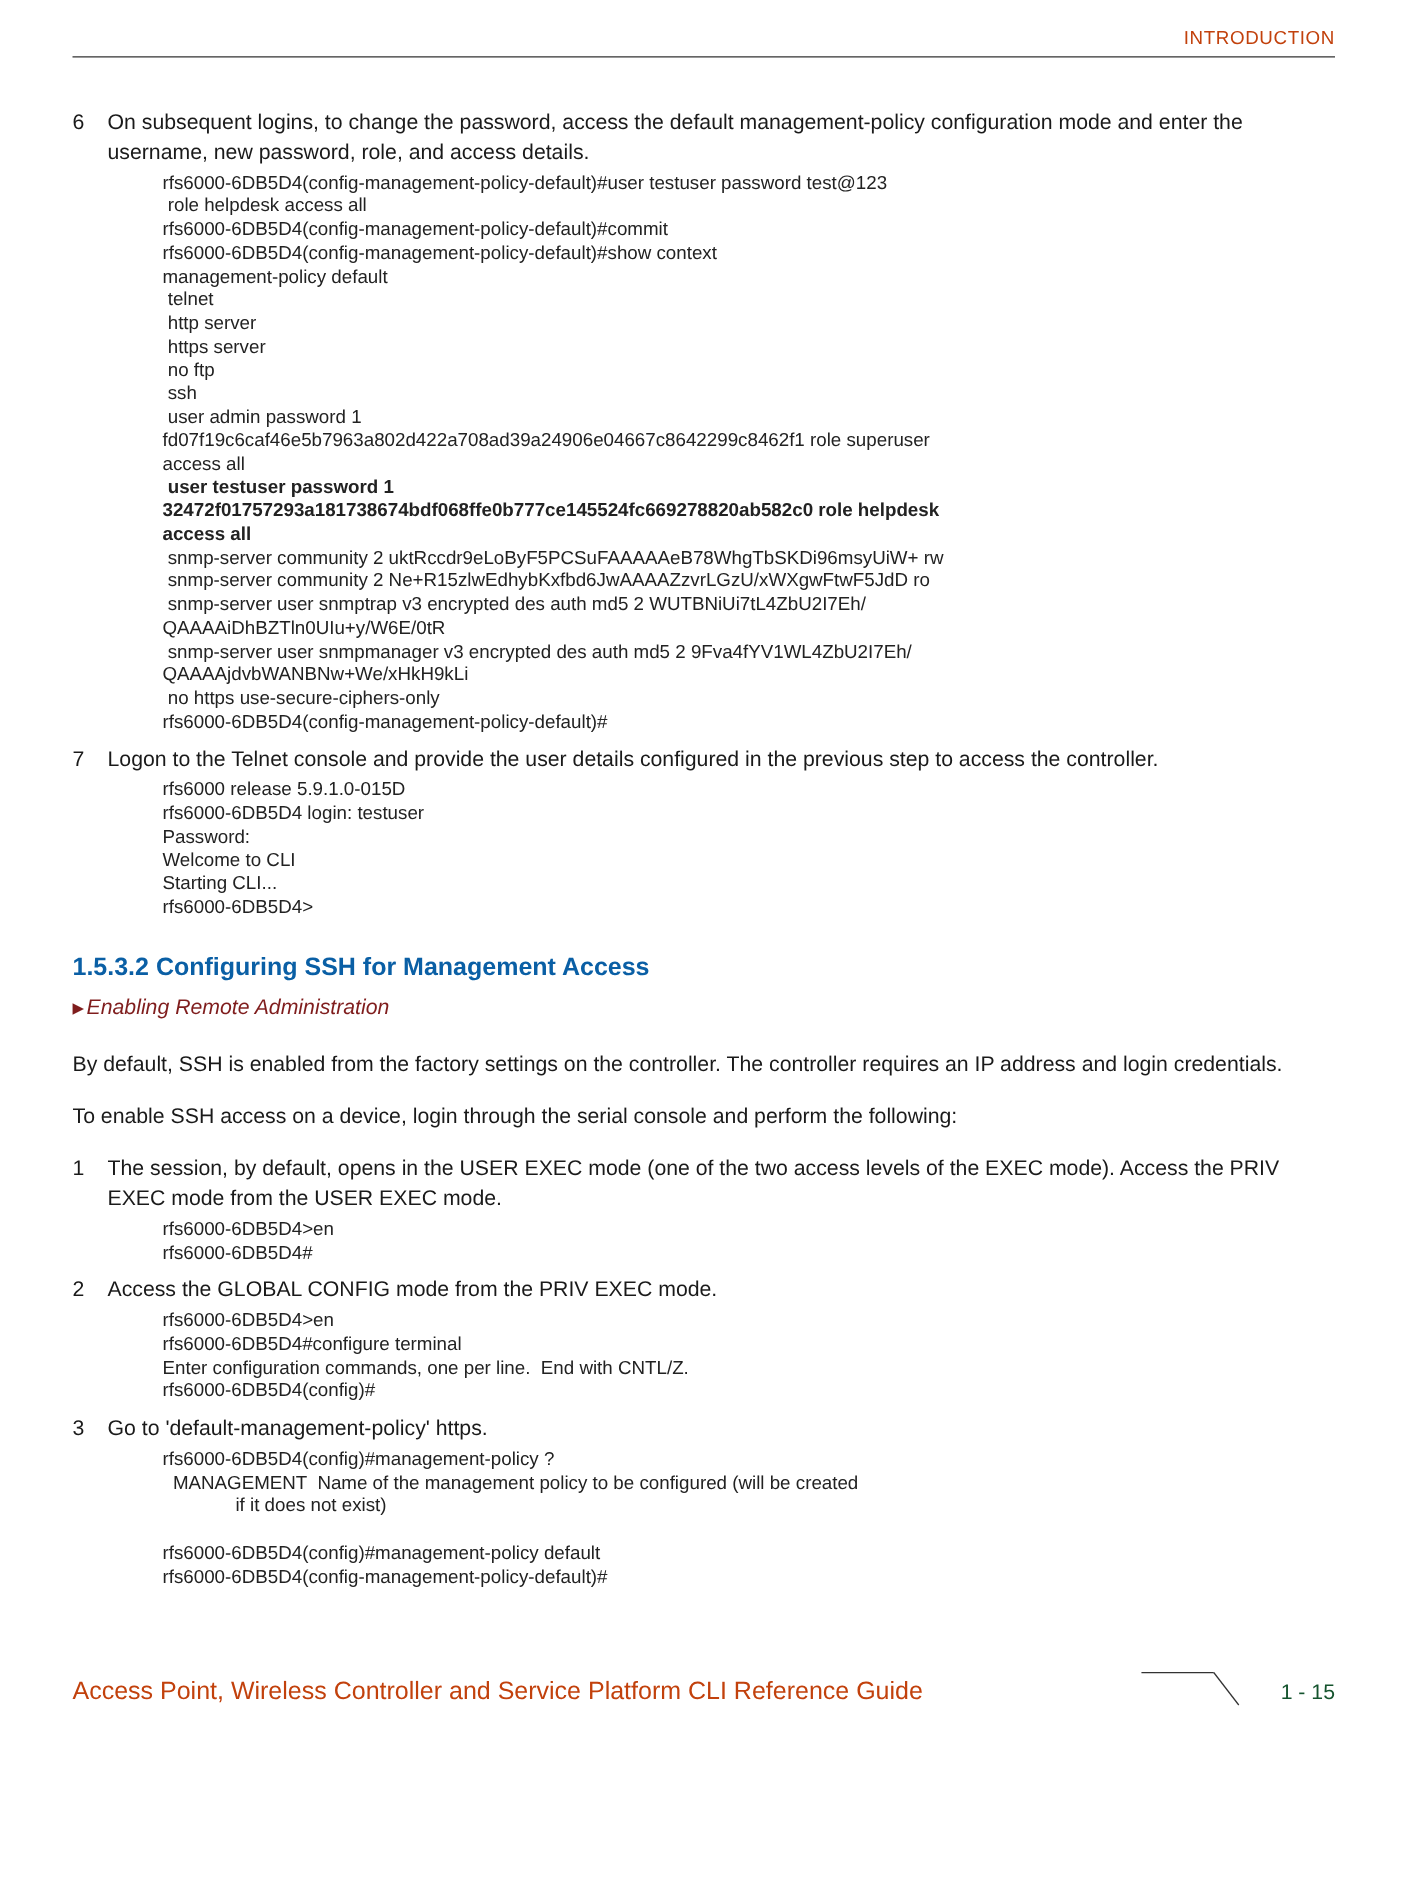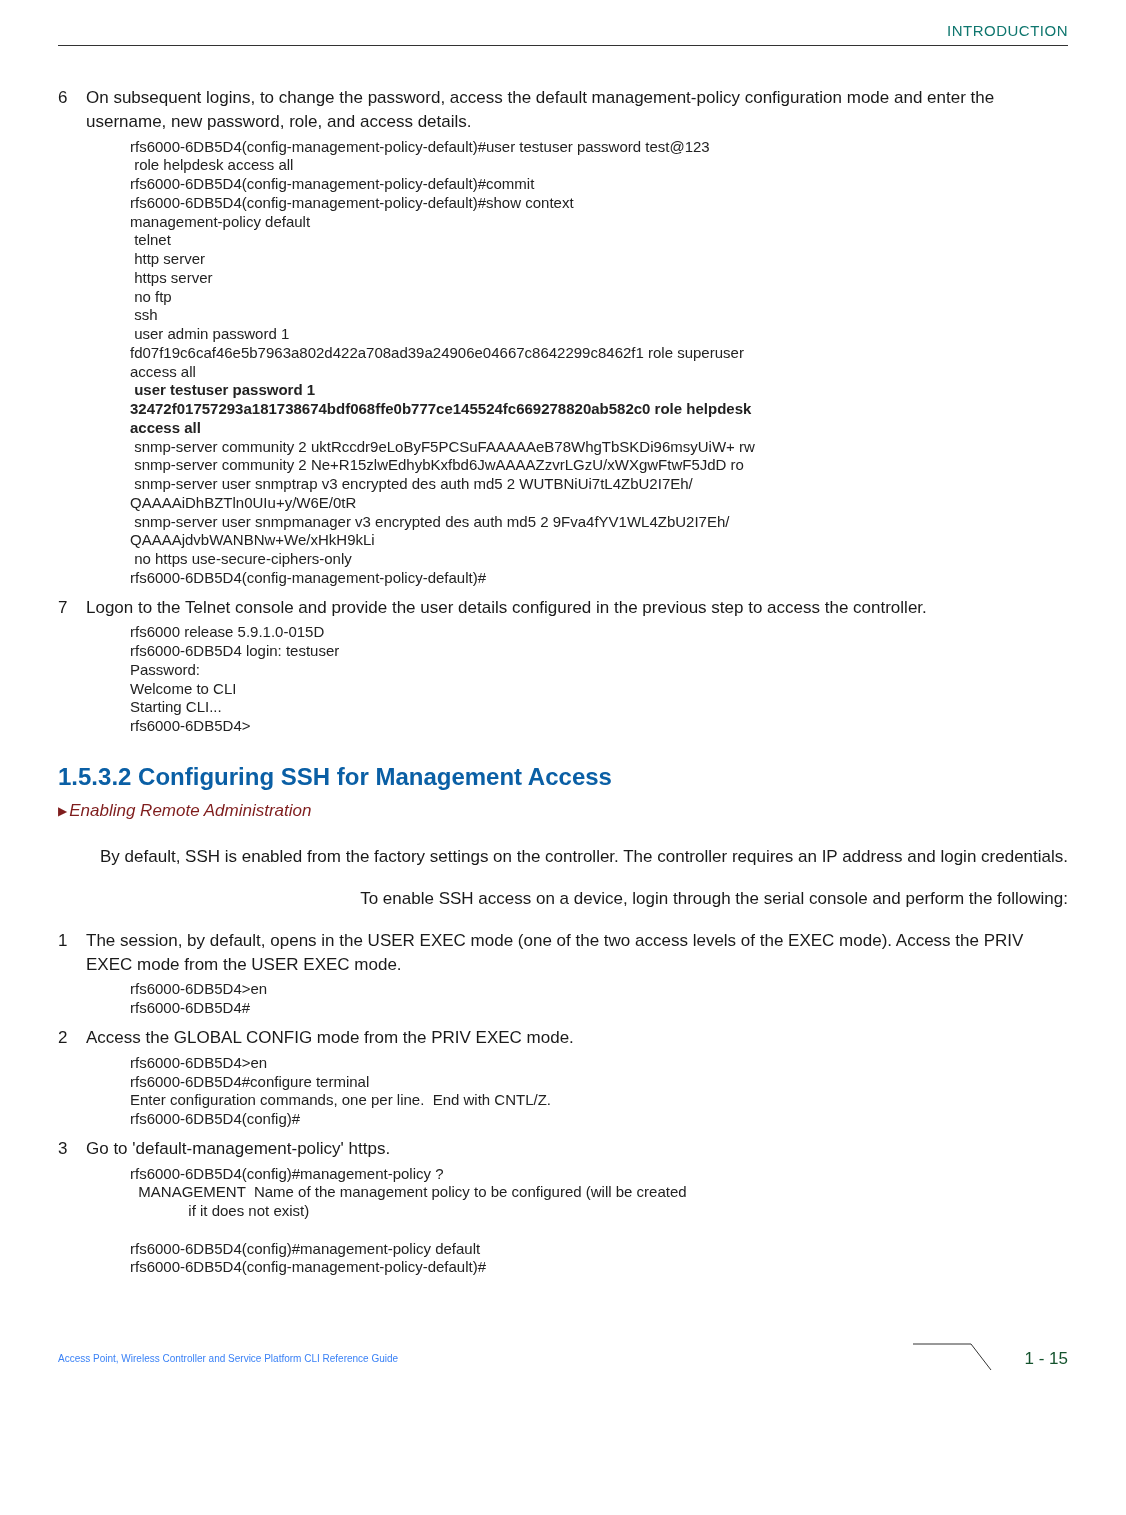--- a/index.html
+++ b/index.html
@@ -13,21 +13,21 @@
     font-size: 17px;
     line-height: 1.4;
   }
   .page {
     padding: 20px 58px 30px 58px;
   }
   .running-header {
     text-align: right;
     font-size: 15px;
     letter-spacing: 0.5px;
-    color: #0f766e;
+    color: #c2410c;
     padding-bottom: 4px;
   }
   .hr-top {
     border: none;
     border-top: 1px solid #333;
     margin: 0 0 40px 0;
   }
   .step {
     display: flex;
     margin: 6px 0 4px 0;
@@ -48,51 +48,50 @@
     margin: 4px 0 8px 72px;
     line-height: 1.25;
     color: #222;
   }
   .code .bold {
     font-weight: bold;
   }
   .h3 {
     color: #0a5fa5;
     font-weight: 700;
-    font-size: 24px;
+    font-size: 20px;
     margin: 24px 0 4px 0;
   }
   .breadcrumb {
     color: #7f1d1d;
     font-style: italic;
     font-size: 17px;
     margin: 6px 0 22px 0;
   }
   .breadcrumb .arrow {
     font-style: normal;
     font-size: 12px;
     margin-right: 2px;
     vertical-align: 1px;
   }
   .para {
     font-size: 17px;
     margin: 8px 0 18px 0;
-    text-align: right;
   }
   .footer {
     margin-top: 54px;
     display: flex;
     align-items: center;
     justify-content: space-between;
     height: 44px;
     position: relative;
   }
   .footer-left {
-    font-size: 10px;
-    color: #3b82f6;
+    font-size: 20px;
+    color: #c2410c;
     white-space: nowrap;
     padding-top: 12px;
   }
   .footer-divider {
     flex: 1;
     margin: 0 16px 0 16px;
     height: 30px;
     position: relative;
   }
   .footer-divider svg {

